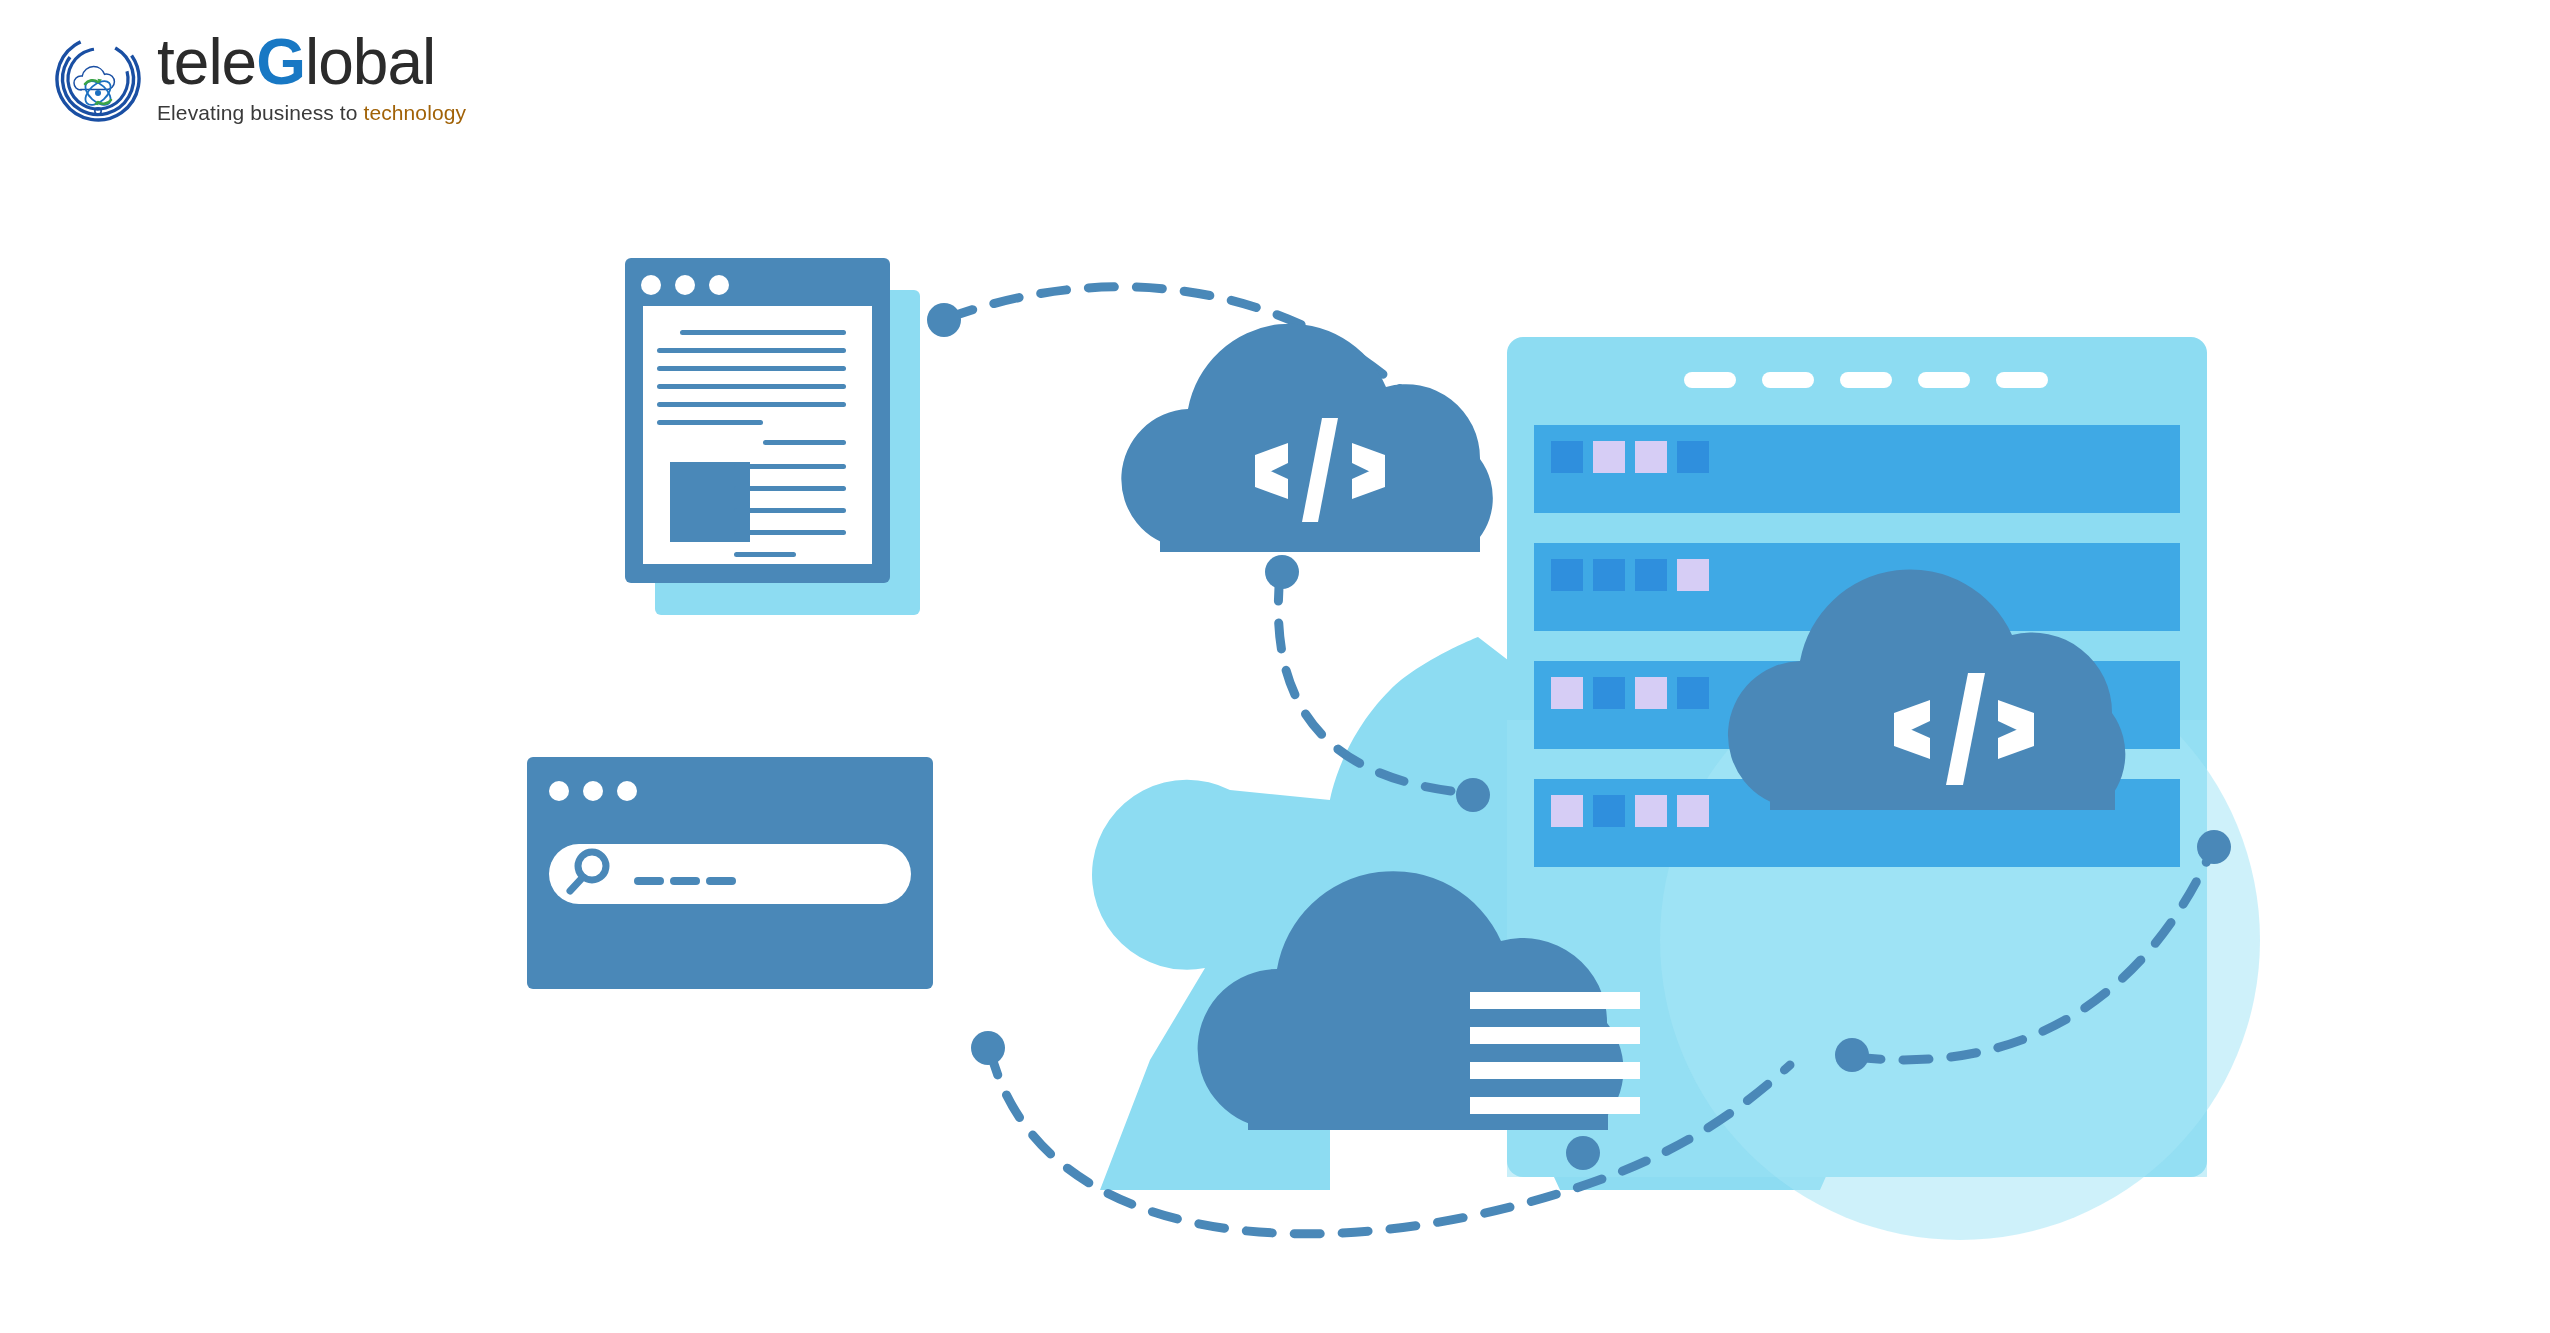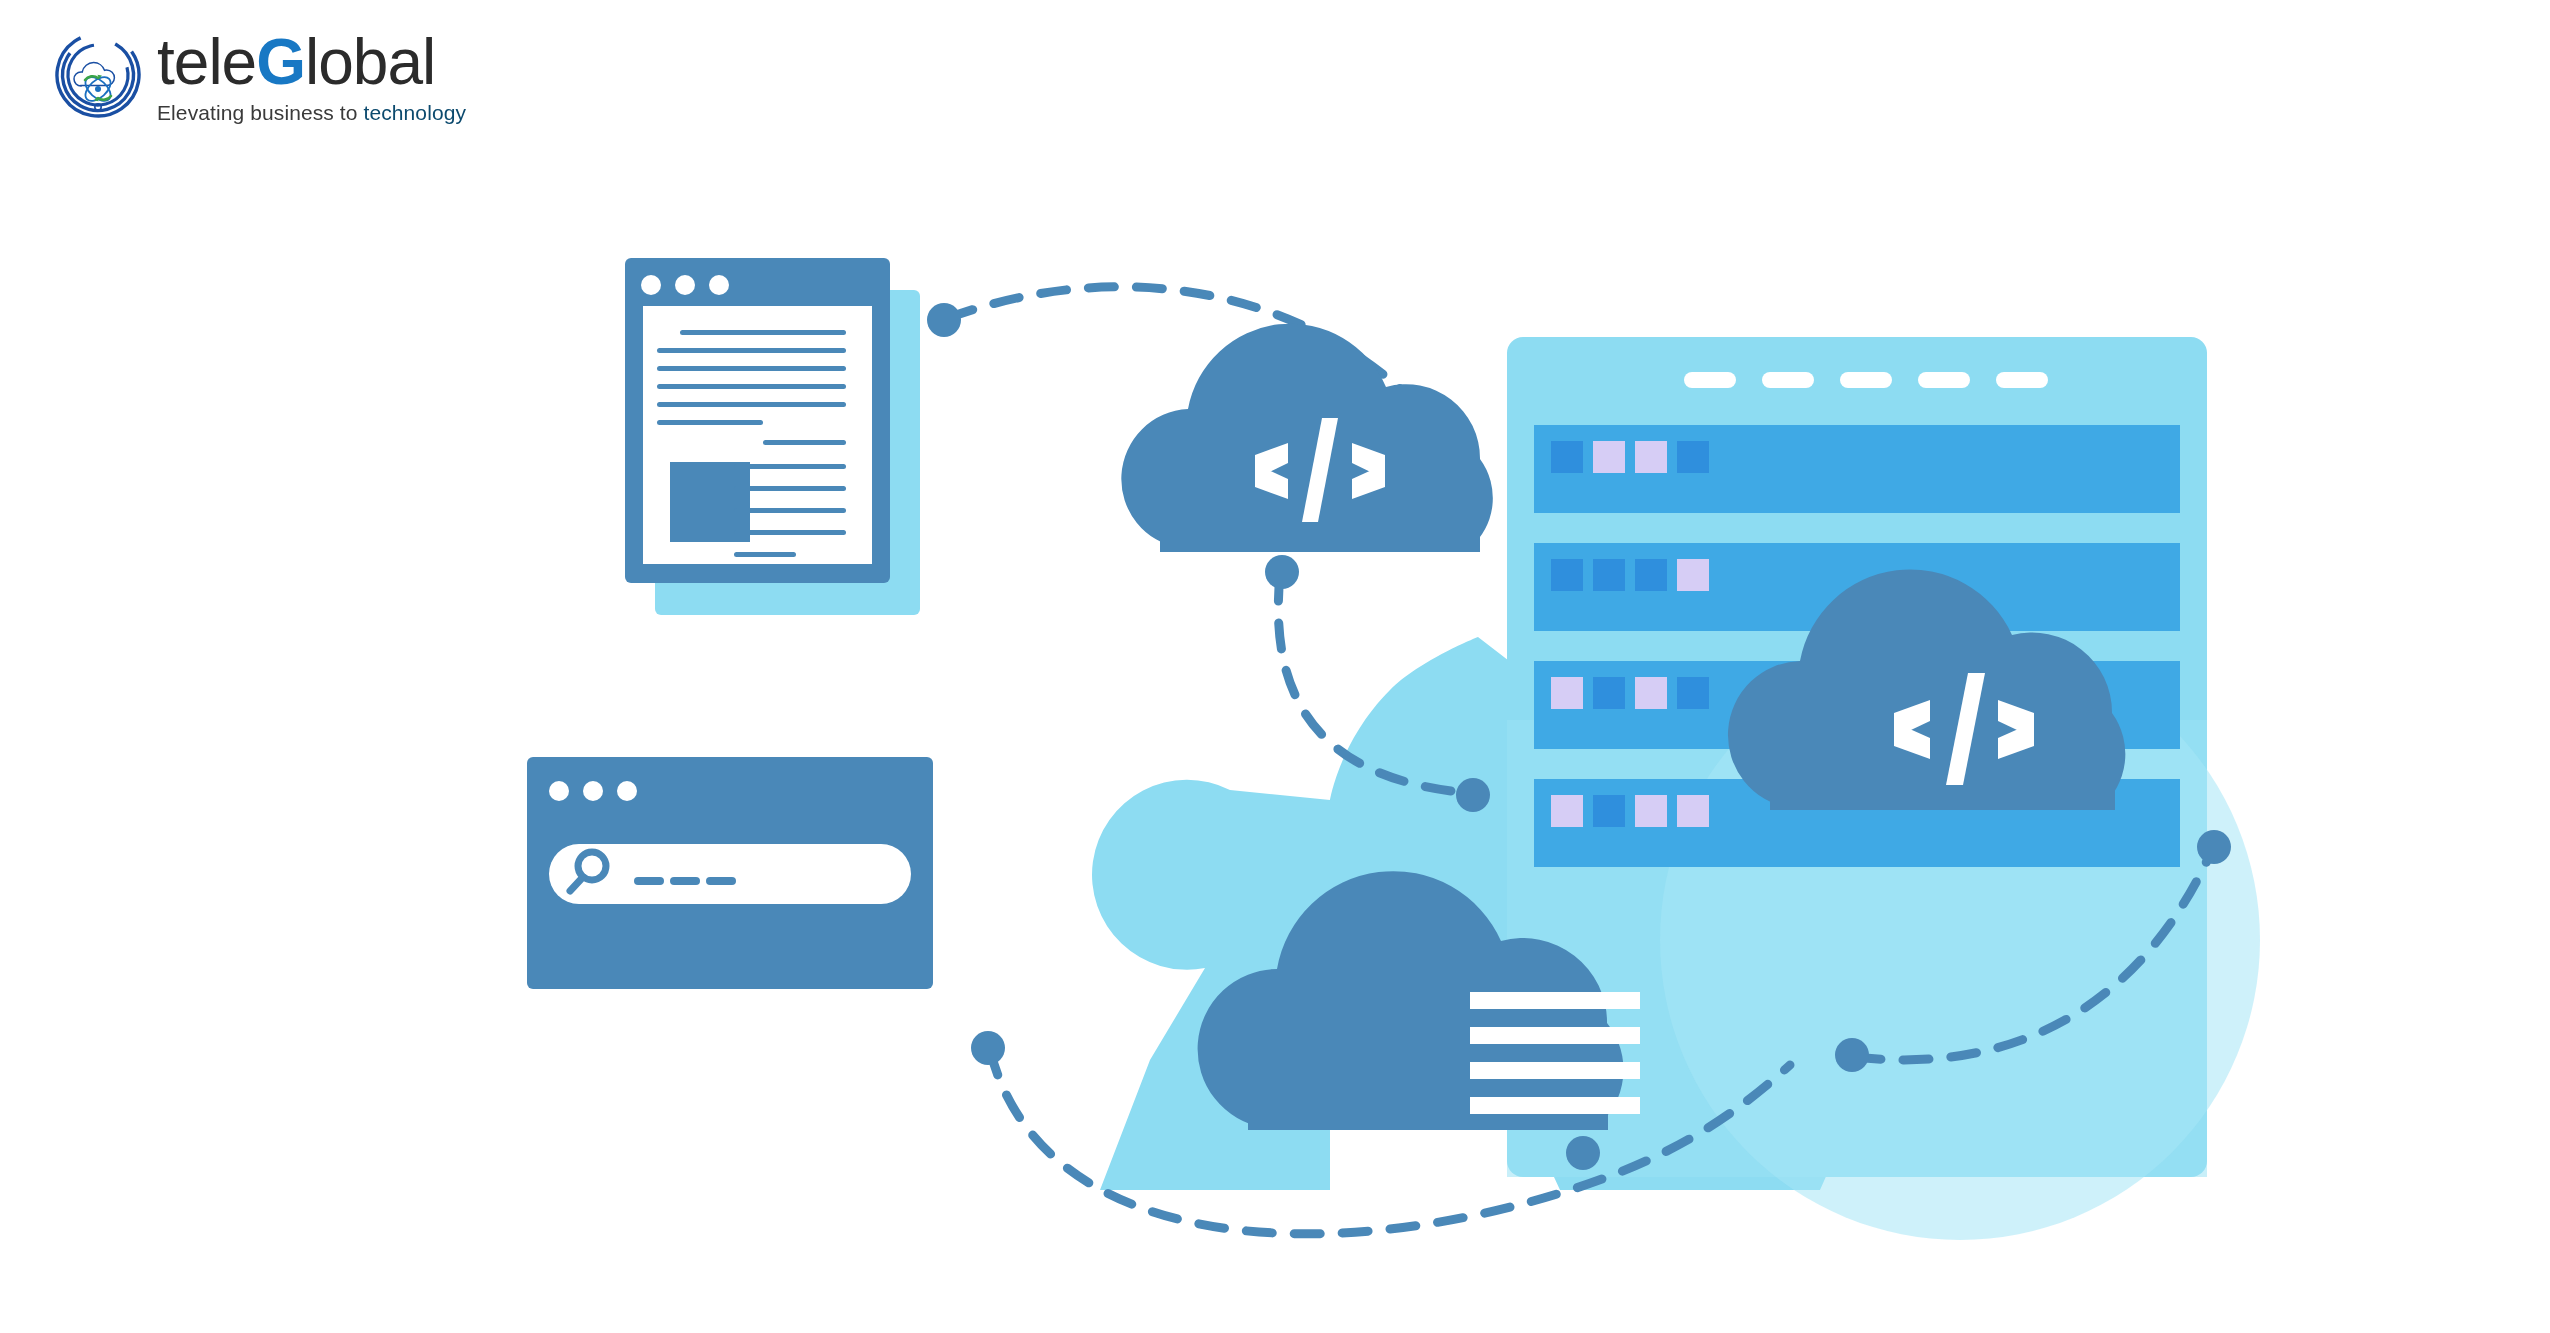--- a/index.html
+++ b/index.html
@@ -3,27 +3,27 @@
 <meta charset="utf-8">
 <style>
   html,body{margin:0;padding:0;background:#ffffff;}
   body{
     width:2550px;height:1333px;overflow:hidden;position:relative;
     font-family:"Liberation Sans","DejaVu Sans",sans-serif;
   }
   .stage{position:absolute;inset:0;width:2550px;height:1333px;}
 
   
-  .logo{position:absolute;left:55px;top:28px;display:flex;align-items:flex-start;}
+  .logo{position:absolute;left:55px;top:28px;display:flex;align-items:center;}
   .logo-mark{width:86px;height:86px;flex:0 0 86px;margin-top:4px;}
   .logo-text-wrap{margin-left:16px;display:flex;flex-direction:column;justify-content:flex-start;}
   .logo-word{font-size:64px;line-height:68px;letter-spacing:-1px;color:#2b2b2b;font-weight:400;white-space:nowrap;}
   .logo-word .g{color:#1878c4;font-weight:700;}
   .logo-tag{font-size:21px;line-height:24px;color:#3a3a3a;margin-top:5px;white-space:nowrap;letter-spacing:.1px;}
-  .logo-tag .hl{color:#0c4a6e;}
+  .logo-tag .hl{color:#a16207;}
 
   
   .illus{position:absolute;left:0;top:0;width:2550px;height:1333px;}
   .illus svg{display:block;}
 </style>
 </head>
 <body>
 
 <div class="stage">
 

